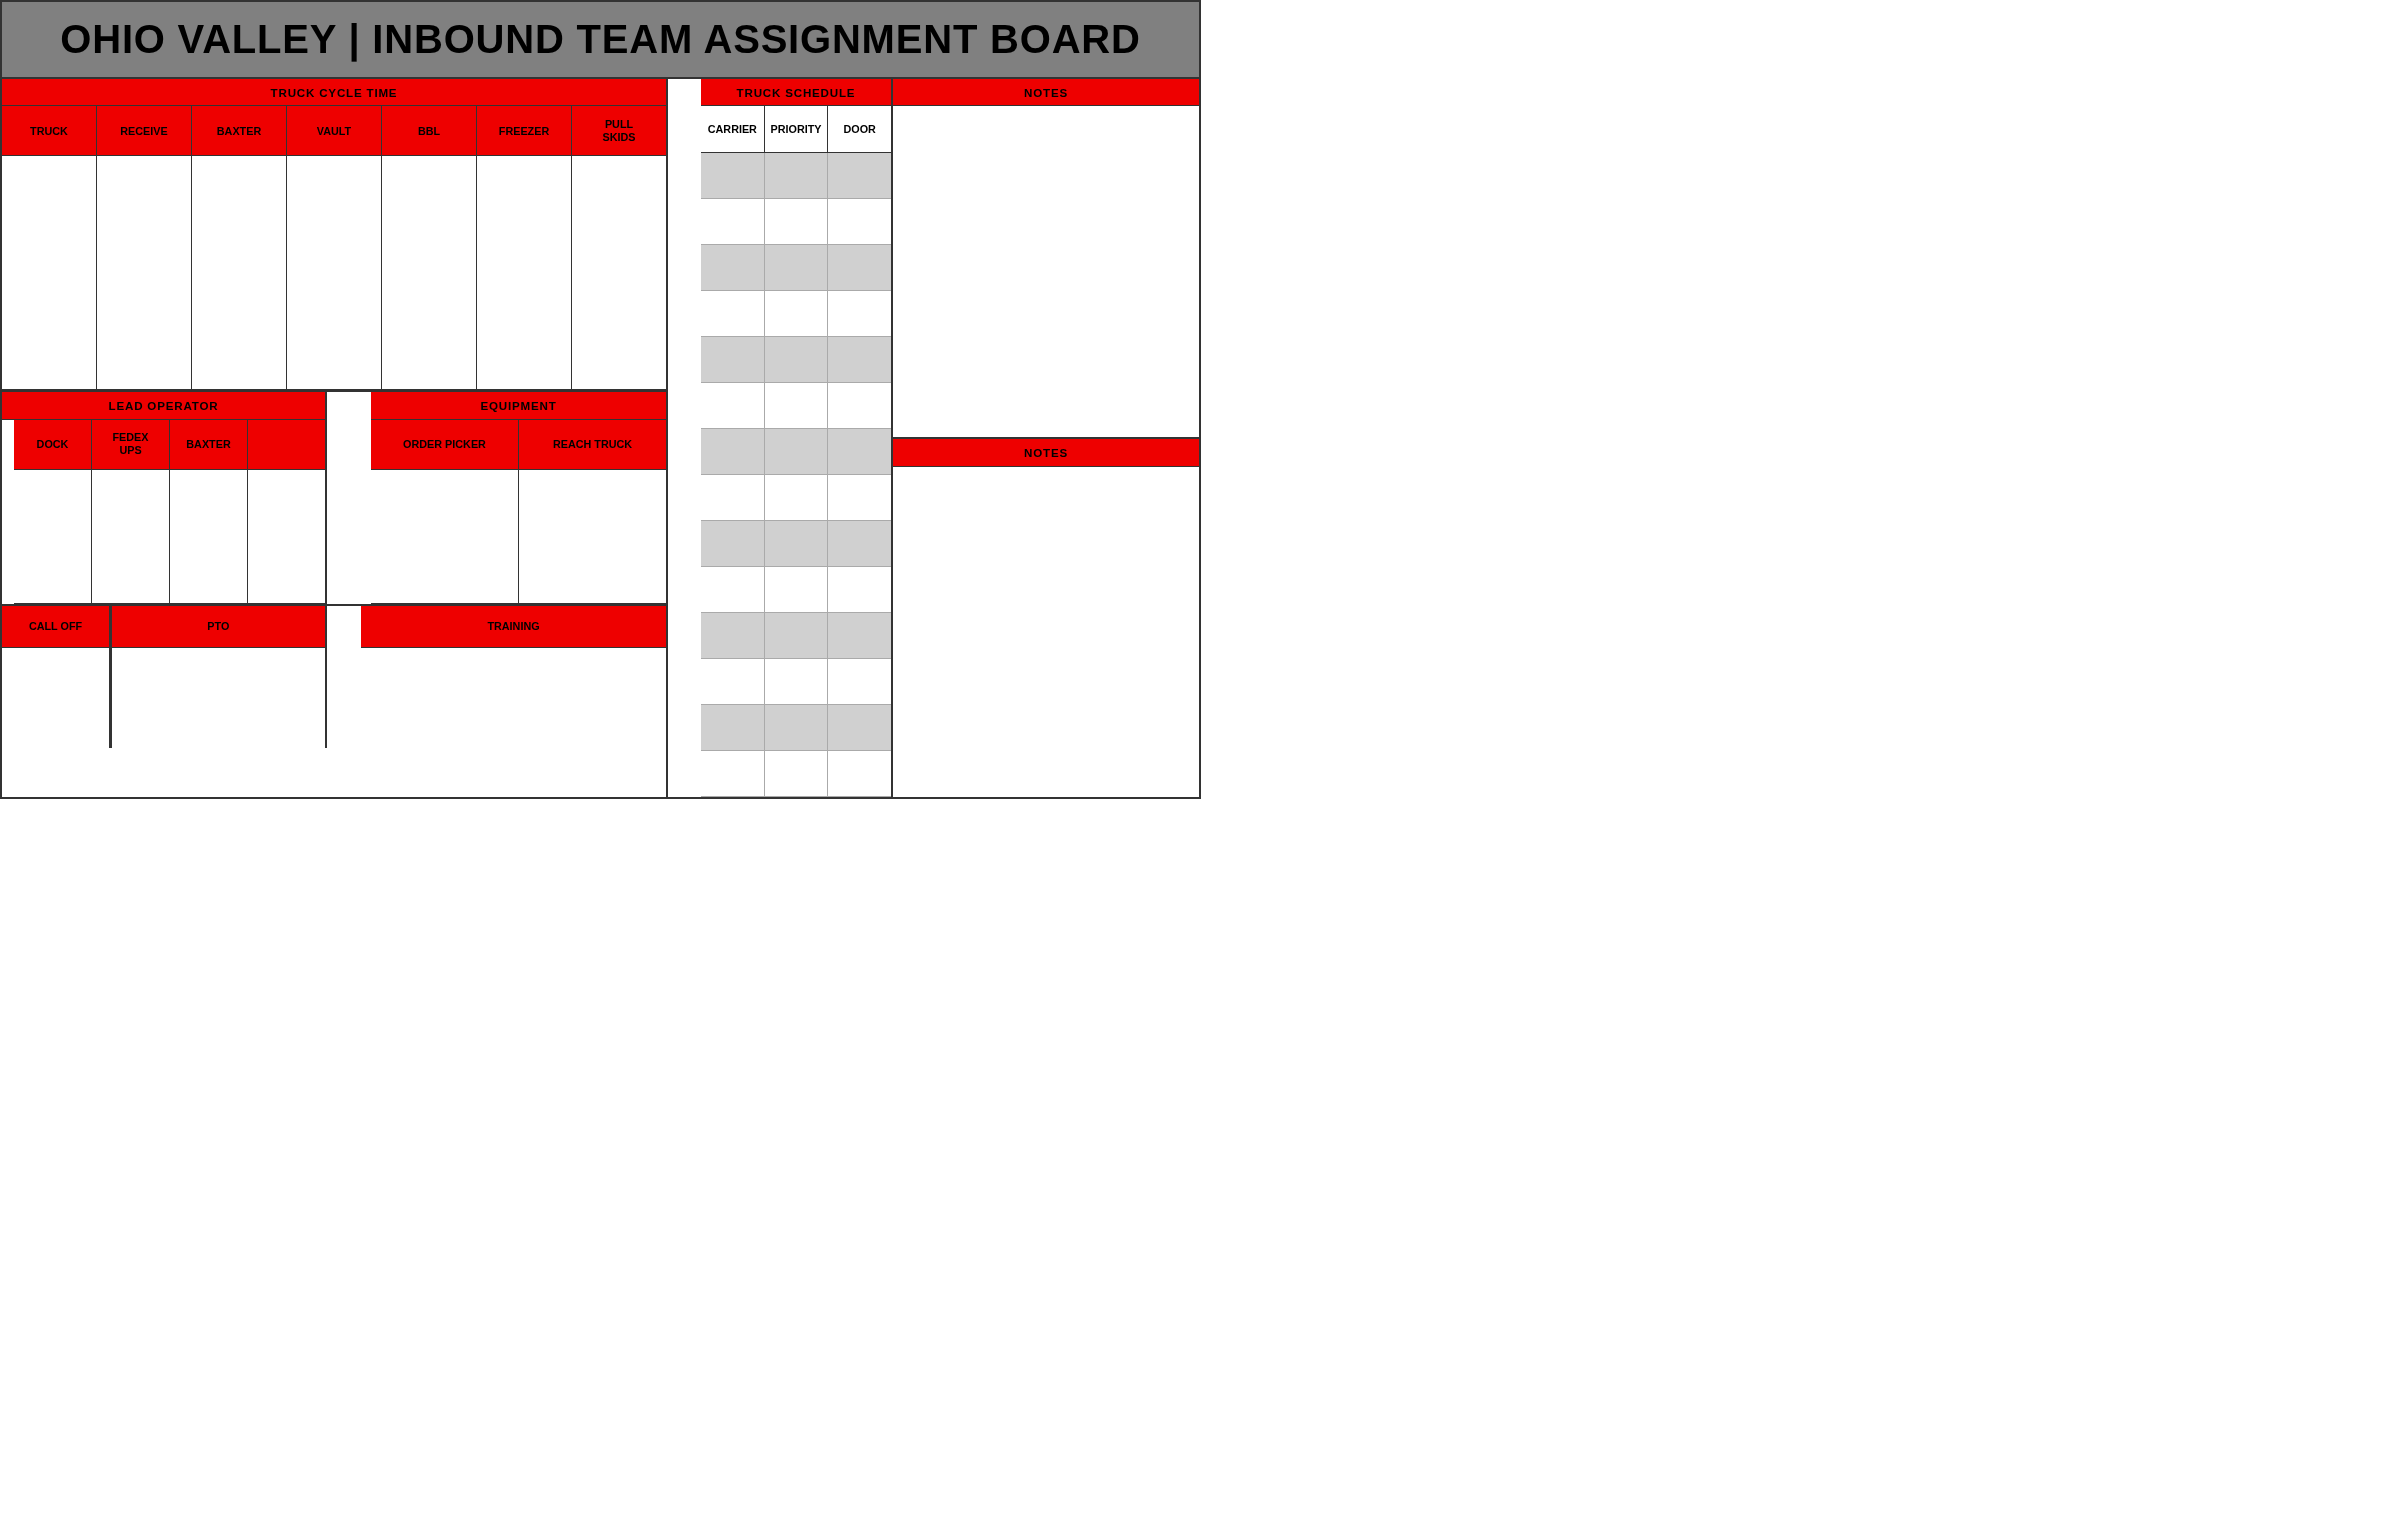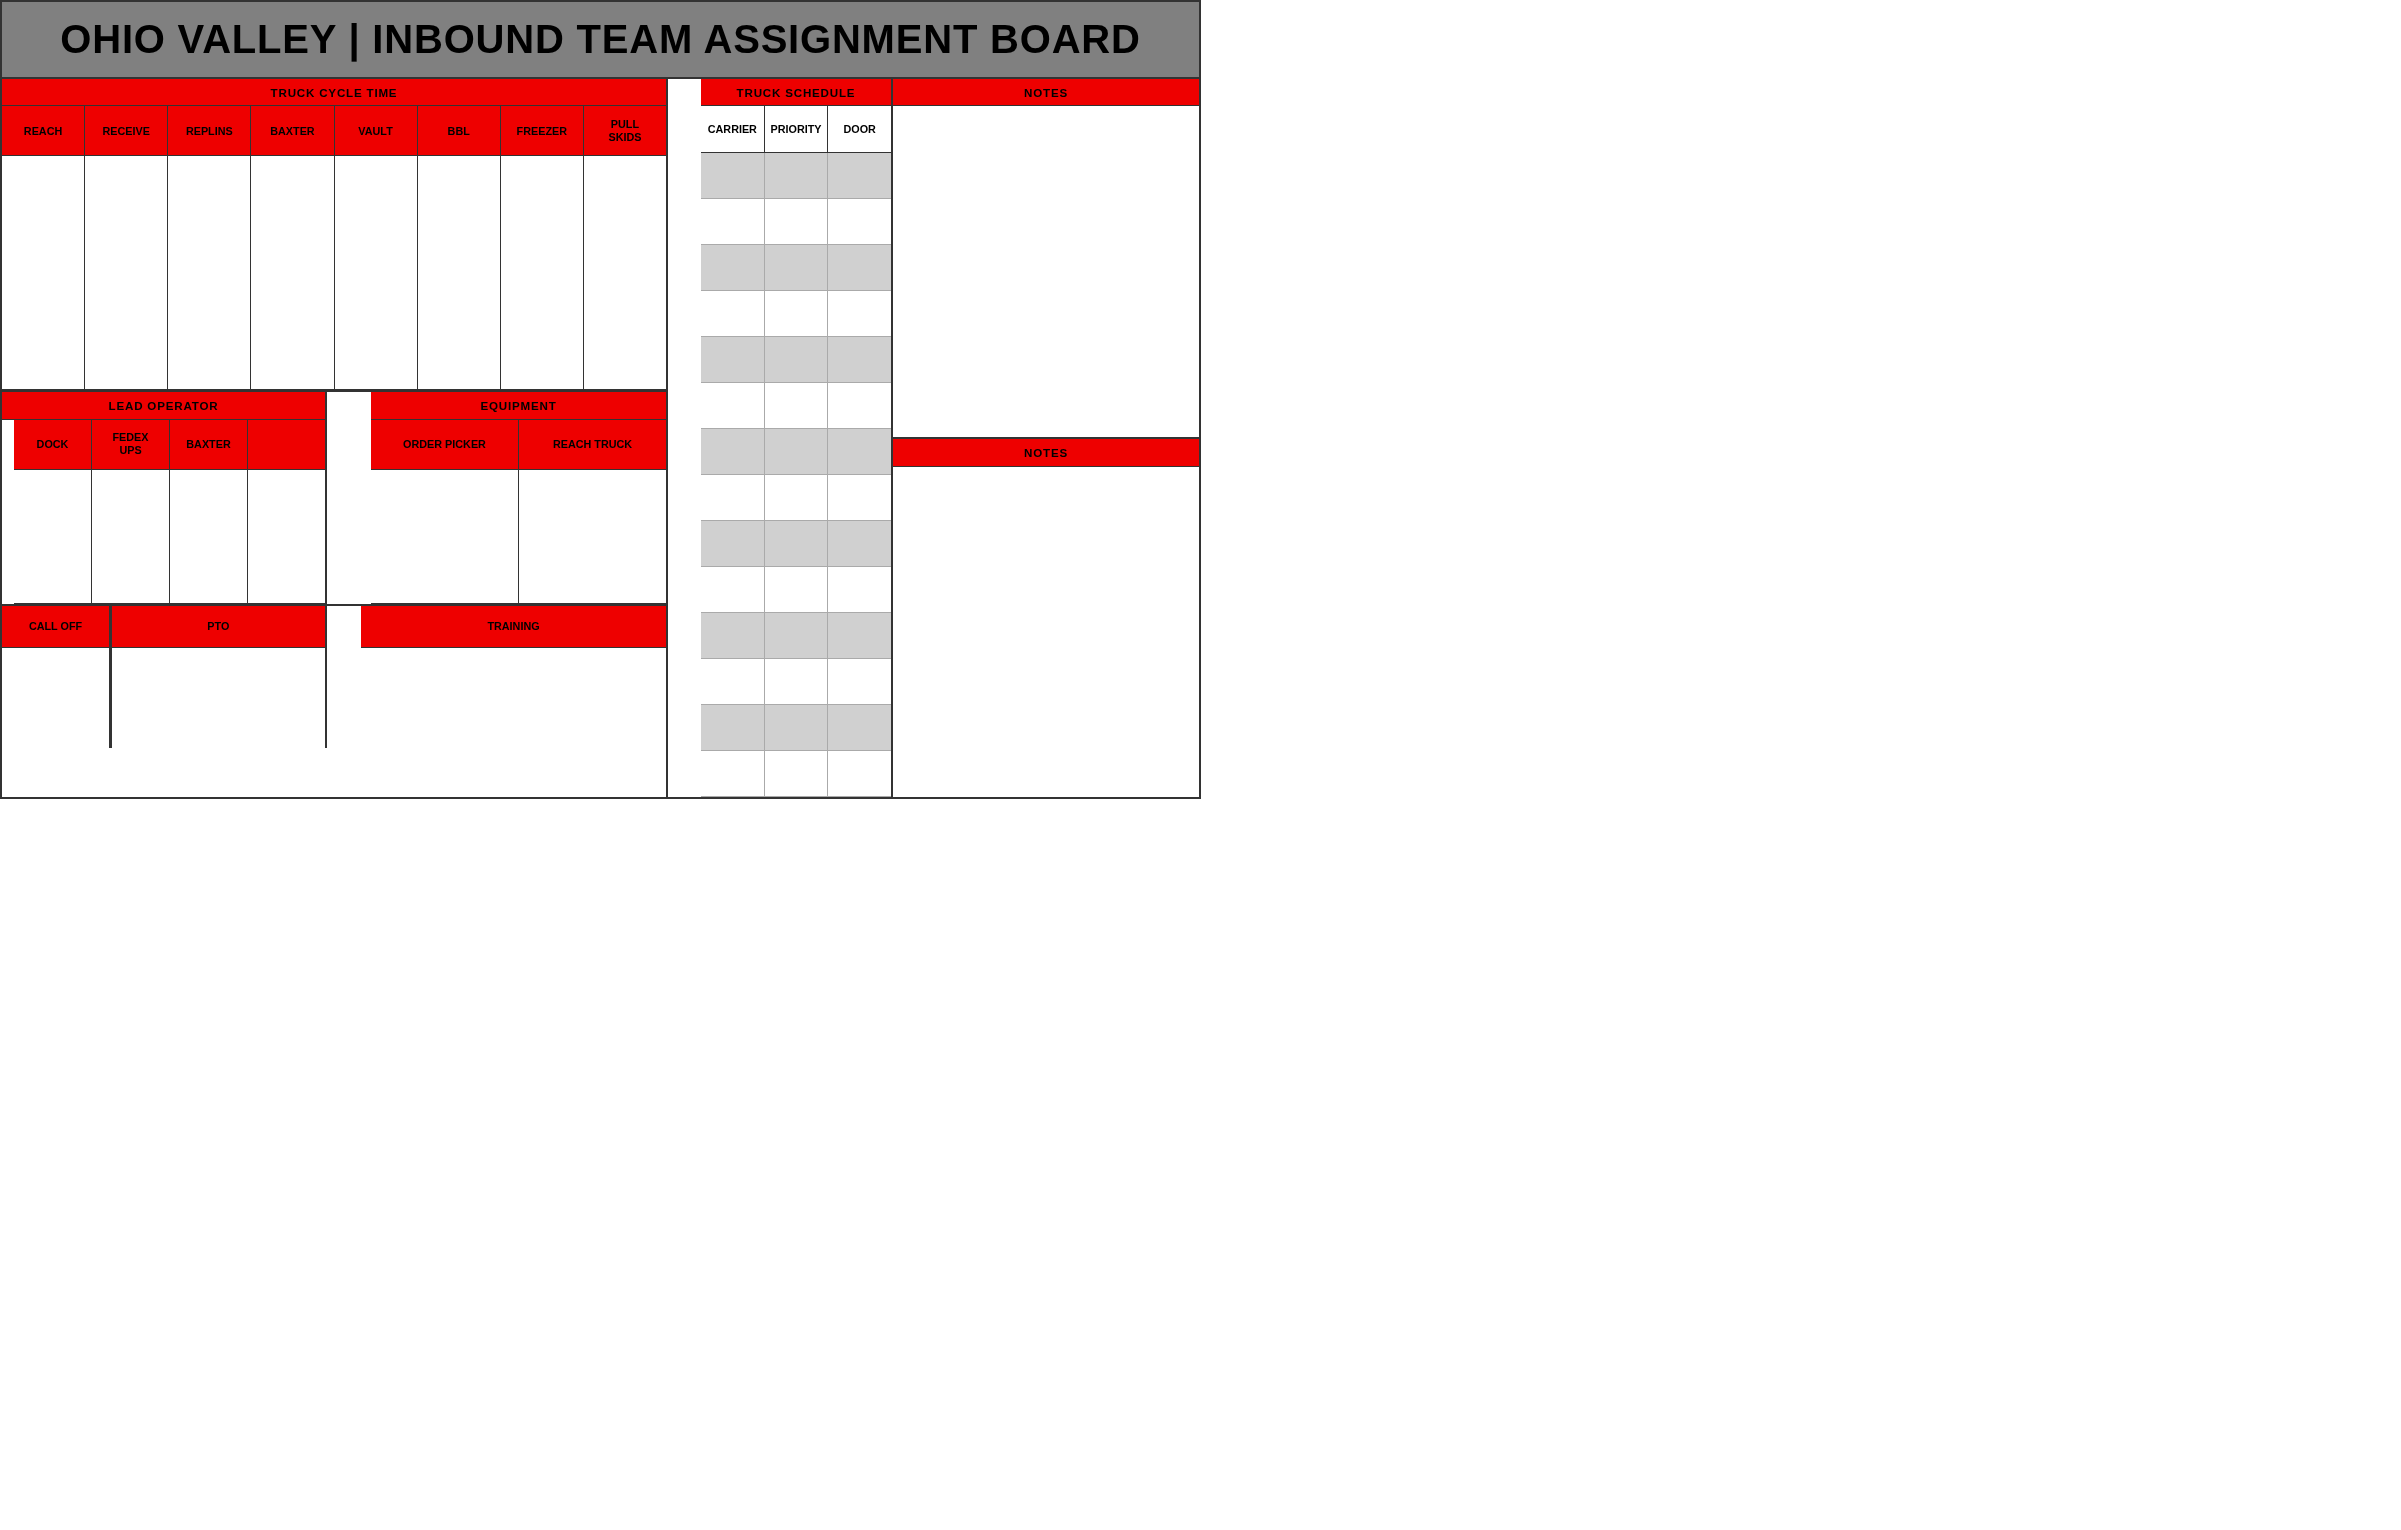--- a/index.html
+++ b/index.html
@@ -374,33 +374,29 @@
 <div class="board-container">
 
   <div class="left-section">
 
     <div class="truck-cycle-time">
       <div class="cycle-time-header">TRUCK CYCLE TIME</div>
 
       <div class="cycle-time-columns">
 
         <div class="cycle-col">
-          <div class="cycle-col-header">REACH</div>
+          <div class="cycle-col-header">TRUCK</div>
           <div class="cycle-col-body"></div>
         </div>
 
         <div class="cycle-col">
           <div class="cycle-col-header">RECEIVE</div>
           <div class="cycle-col-body"></div>
         </div>
 
-        <div class="cycle-col">
-          <div class="cycle-col-header">REPLINS</div>
-          <div class="cycle-col-body"></div>
-        </div>
 
         <div class="cycle-col">
           <div class="cycle-col-header">BAXTER</div>
           <div class="cycle-col-body"></div>
         </div>
 
         <div class="cycle-col">
           <div class="cycle-col-header">VAULT</div>
           <div class="cycle-col-body"></div>
         </div>

